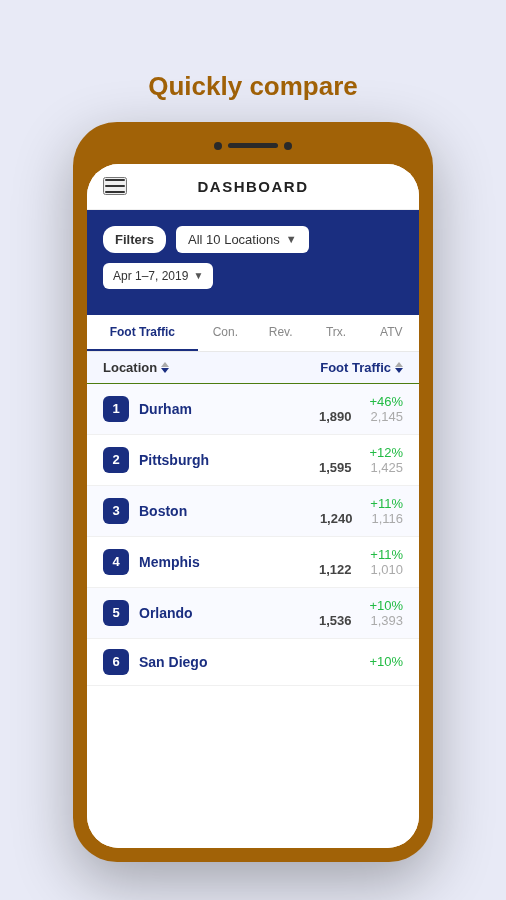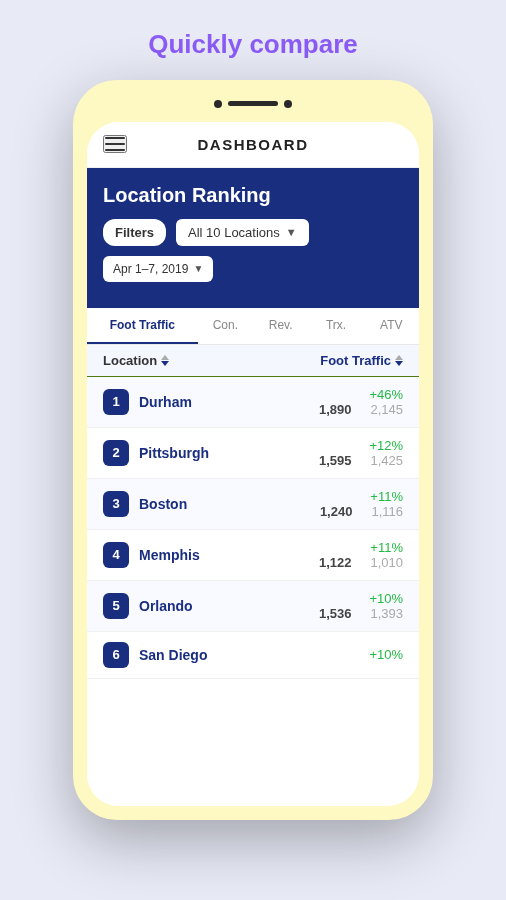--- a/index.html
+++ b/index.html
@@ -20,31 +20,32 @@
       position: relative;
       background: #e8eaf6;
       display: flex;
       flex-direction: column;
       align-items: center;
     }
 
     .headline {
       text-align: center;
       padding: 28px 40px 18px;
-      color: #8b5cf6;
+      color: #a16207;
       font-size: 26px;
       font-weight: 700;
       line-height: 1.3;
+      margin-top: 42px;
     }
 
     
     .phone-shell {
       width: 360px;
       height: 740px;
-      background: #fef9c3;
+      background: #a16207;
       border-radius: 44px;
       padding: 14px;
       position: relative;
       box-shadow: 0 20px 60px rgba(0,0,0,0.3);
     }
 
     .phone-notch-bar {
       display: flex;
       justify-content: space-between;
       align-items: center;
@@ -384,21 +385,20 @@
       <div class="app-bar">
         <button class="hamburger-btn">
           <div class="hamburger-line"></div>
           <div class="hamburger-line"></div>
           <div class="hamburger-line"></div>
         </button>
         <span class="app-title">DASHBOARD</span>
       </div>
 
       <div class="ranking-header">
-        <div class="ranking-title">Location Ranking</div>
 
         <div class="filter-row">
           <button class="filter-btn">Filters</button>
           <button class="location-dropdown">
             <span>All 10 Locations</span>
             <span class="dropdown-arrow">▼</span>
           </button>
         </div>
 
         <div class="date-row">

